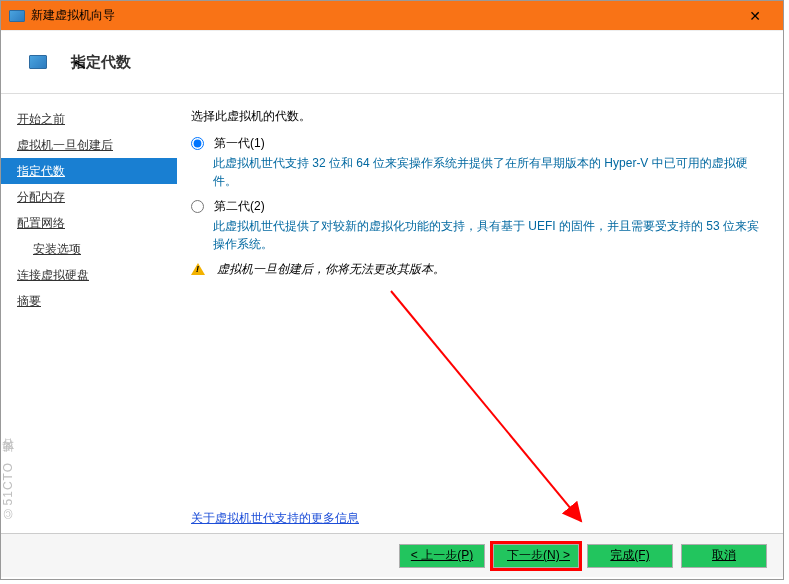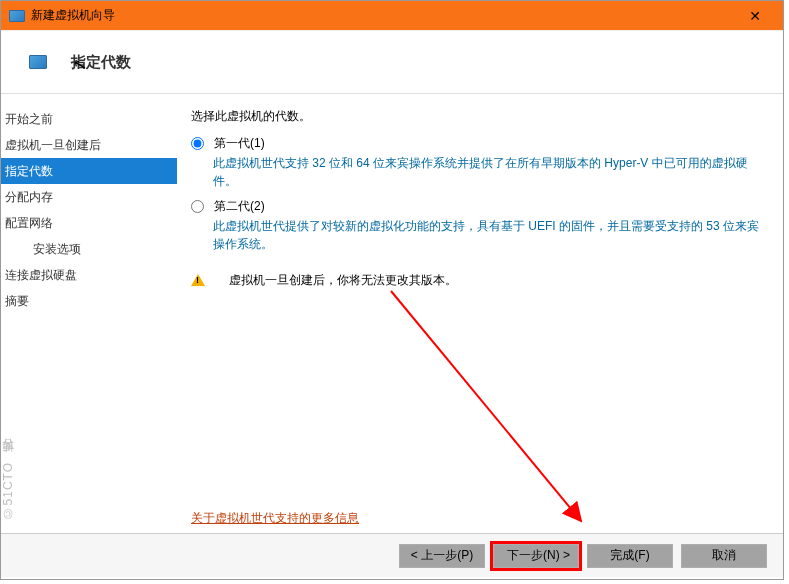--- a/index.html
+++ b/index.html
@@ -72,24 +72,25 @@
       display: flex;
       height: 440px;
       border-top: 1px solid #ddd;
     }
     .sidebar {
       width: 176px;
       padding: 12px 0;
       background: #fff;
     }
     .sidebar .item {
-      padding: 4px 4px;
+      padding: 4px 16px;
       color: #333;
       cursor: pointer;
       line-height: 18px;
+      text-decoration: underline;
     }
     .sidebar .item.active {
       background: #197fd2;
       color: #fff;
     }
     .sidebar .subitem { padding-left: 32px; }
     .main {
       flex: 1;
       padding: 14px 18px 10px 14px;
       position: relative;
@@ -105,66 +106,68 @@
     .desc {
       margin-left: 22px;
       margin-top: 2px;
       margin-bottom: 8px;
       line-height: 18px;
       color: #0369a1;
     }
     .warning-row {
       display: flex;
       align-items: flex-start;
-      gap: 24px;
-      margin-top: 19px;
+      gap: 12px;
+      margin-top: 8px;
+      font-style: italic;
     }
     .warn-icon {
       width: 0; height: 0;
       border-left: 7px solid transparent;
       border-right: 7px solid transparent;
       border-bottom: 12px solid #f3b200;
       position: relative;
       margin-top: 2px;
     }
     .warn-icon::after {
       content: "!";
       position: absolute;
       left: -2px; top: 1px;
       font-size: 9px;
       font-weight: bold;
       color: #000;
     }
     .link {
-      color: #c2410c;
+      color: #1d4ed8;
       text-decoration: underline;
       cursor: pointer;
       position: absolute;
       bottom: 6px;
       left: 14px;
     }
     .footer {
       height: 44px;
       border-top: 1px solid #ccc;
       display: flex;
       align-items: center;
       justify-content: flex-end;
       padding-right: 16px;
       gap: 8px;
       background: #f6f6f6;
     }
     .footer button {
       min-width: 86px;
       height: 24px;
       border: 1px solid #adadad;
-      background: #a3a3a3;
+      background: #22c55e;
       font-family: inherit;
       font-size: 12px;
       cursor: pointer;
       padding: 0 8px;
+      text-decoration: underline;
     }
     .highlight-next {
       outline: 3px solid #ff0000;
       outline-offset: 0px;
       text-align: right;
     }
     .arrow-svg {
       position: absolute;
       left: 380px;
       top: 280px;

